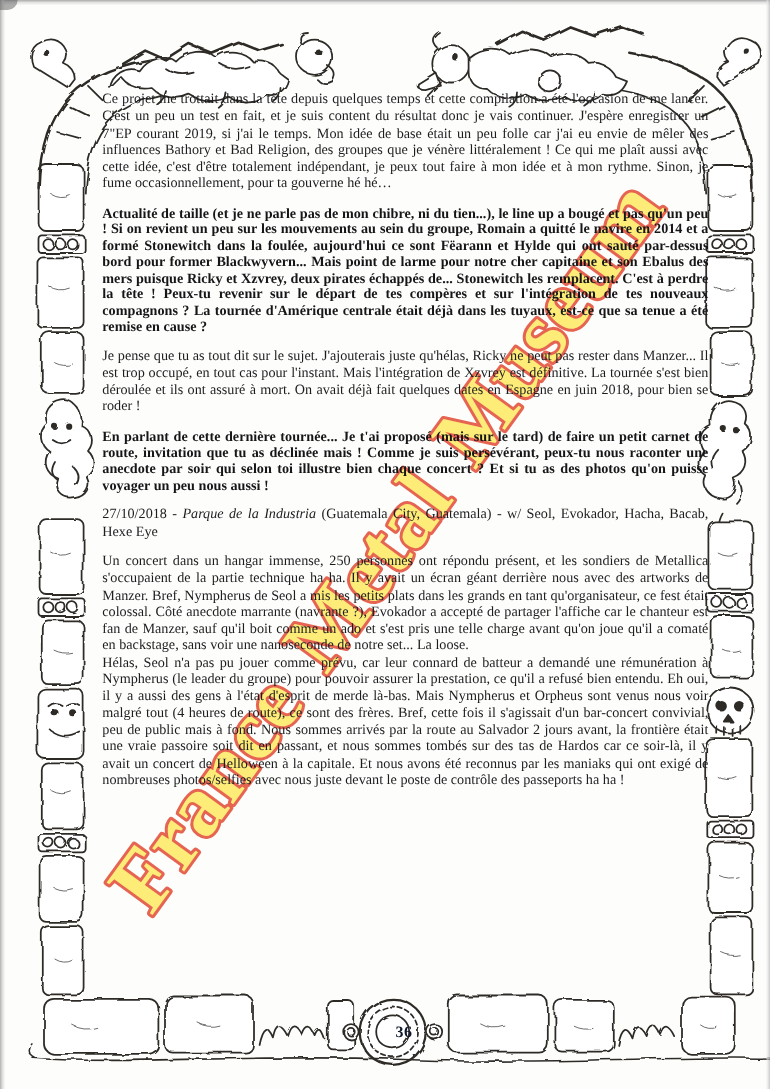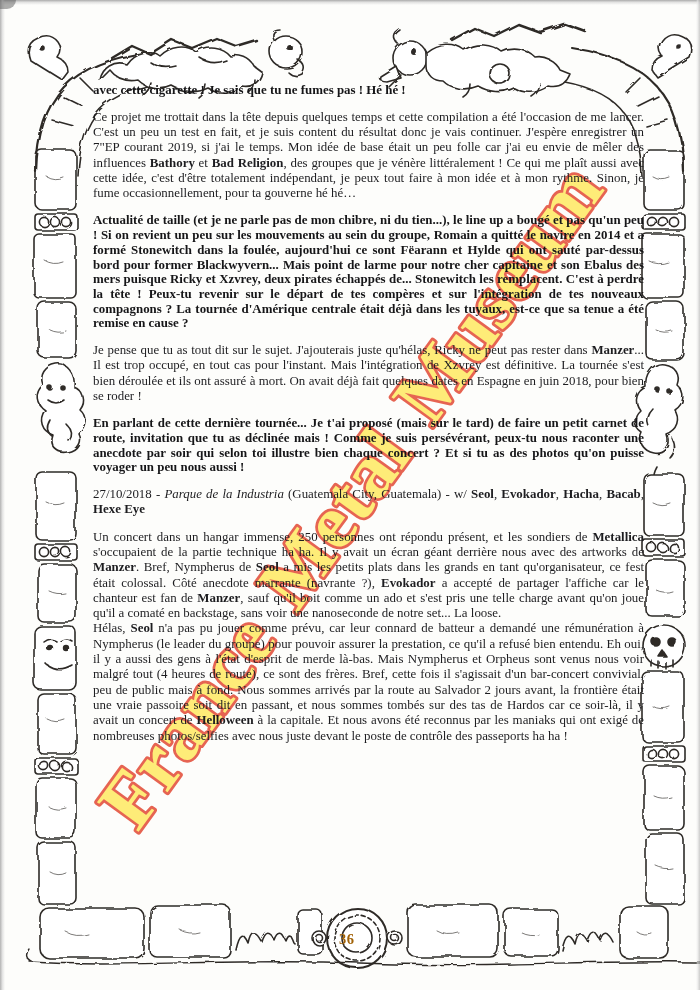--- a/index.html
+++ b/index.html
@@ -19,25 +19,25 @@
   .frame-svg{position:absolute;left:0;top:0;z-index:1;}
   .watermark-svg{position:absolute;left:0;top:0;z-index:2;}
   .ledge-svg{position:absolute;left:0;top:0;z-index:4;}
   
   .text-block{position:absolute;left:93px;top:83px;width:551px;height:876px;overflow:hidden;
     z-index:3;color:#1d1d20;font-size:12.9px;line-height:15.3px;text-align:justify;}
   .text-block p{margin:0 0 12px 0;}
   .text-block p.question{font-weight:bold;line-height:14.7px;color:#161618;margin-top:8px;}
   .text-block p:first-child{margin-top:0;}
   .text-block p.tight{margin-bottom:0;}
-  .text-block b{font-weight:bold;}
+  .text-block b{font-weight:normal;}
   .text-block i{font-style:italic;}
   
   .page-number{position:absolute;left:339px;top:928px;width:36px;height:22px;z-index:5;
-    text-align:left;font-size:14.5px;font-weight:bold;color:#a16207;line-height:22px;
+    text-align:right;font-size:14.5px;font-weight:bold;color:#0f172a;line-height:22px;
     letter-spacing:.5px;}
 </style>
 </head>
 <body>
 
 <div class="page">
 
   <svg class="frame-svg" width="700" height="990" viewBox="0 0 700 990" aria-hidden="true">
     <defs>
       <filter id="roughA" x="-10%" y="-10%" width="120%" height="120%">
@@ -140,21 +140,20 @@
     </g>
   </svg>
 
   <svg class="watermark-svg" width="700" height="990" viewBox="0 0 700 990" aria-hidden="true">
     <text x="350" y="522" text-anchor="middle" transform="rotate(-54 350 495)" style="font-family:'Liberation Serif','DejaVu Serif',serif;font-size:78px;font-weight:bold;
                  letter-spacing:1px;word-spacing:10px;paint-order:stroke;stroke-width:5.5;
                  stroke-linejoin:round;opacity:.82" fill="#ffe95c" stroke="#e2432e">France Metal Museum</text>
   </svg>
 
   <div class="text-block">
-      <p class="question"><span>avec cette cigarette ! Je sais que tu ne fumes pas ! Hé hé !</span></p>
       <p class="answer"><span>Ce projet me trottait dans la tête depuis quelques temps et cette compilation a été l'occasion de me lancer. C'est un peu un test en fait, et je suis content du résultat donc je vais continuer. J'espère enregistrer un 7"EP courant 2019, si j'ai le temps. Mon idée de base était un peu folle car j'ai eu envie de mêler des influences </span><b>Bathory</b><span> et </span><b>Bad Religion</b><span>, des groupes que je vénère littéralement ! Ce qui me plaît aussi avec cette idée, c'est d'être totalement indépendant, je peux tout faire à mon idée et à mon rythme. Sinon, je fume occasionnellement, pour ta gouverne hé hé…</span></p>
       <p class="question"><span>Actualité de taille (et je ne parle pas de mon chibre, ni du tien...), le line up a bougé et pas qu'un peu ! Si on revient un peu sur les mouvements au sein du groupe, Romain a quitté le navire en 2014 et a formé Stonewitch dans la foulée, aujourd'hui ce sont Fëarann et Hylde qui ont sauté par-dessus bord pour former Blackwyvern... Mais point de larme pour notre cher capitaine et son Ebalus des mers puisque Ricky et Xzvrey, deux pirates échappés de... Stonewitch les remplacent. C'est à perdre la tête ! Peux-tu revenir sur le départ de tes compères et sur l'intégration de tes nouveaux compagnons ? La tournée d'Amérique centrale était déjà dans les tuyaux, est-ce que sa tenue a été remise en cause ?</span></p>
       <p class="answer"><span>Je pense que tu as tout dit sur le sujet. J'ajouterais juste qu'hélas, Ricky ne peut pas rester dans </span><b>Manzer</b><span>... Il est trop occupé, en tout cas pour l'instant. Mais l'intégration de Xzvrey est définitive. La tournée s'est bien déroulée et ils ont assuré à mort. On avait déjà fait quelques dates en Espagne en juin 2018, pour bien se roder !</span></p>
       <p class="question"><span>En parlant de cette dernière tournée... Je t'ai proposé (mais sur le tard) de faire un petit carnet de route, invitation que tu as déclinée mais ! Comme je suis persévérant, peux-tu nous raconter une anecdote par soir qui selon toi illustre bien chaque concert ? Et si tu as des photos qu'on puisse voyager un peu nous aussi !</span></p>
       <p class="date"><span>27/10/2018 - </span><i>Parque de la Industria</i><span> (Guatemala City, Guatemala) - w/ </span><b>Seol</b><span>, </span><b>Evokador</b><span>, </span><b>Hacha</b><span>, </span><b>Bacab</b><span>, </span><b>Hexe Eye</b></p>
       <p class="answer tight"><span>Un concert dans un hangar immense, 250 personnes ont répondu présent, et les sondiers de </span><b>Metallica</b><span> s'occupaient de la partie technique ha ha. Il y avait un écran géant derrière nous avec des artworks de </span><b>Manzer</b><span>. Bref, Nympherus de </span><b>Seol</b><span> a mis les petits plats dans les grands en tant qu'organisateur, ce fest était colossal. Côté anecdote marrante (navrante ?), </span><b>Evokador</b><span> a accepté de partager l'affiche car le chanteur est fan de </span><b>Manzer</b><span>, sauf qu'il boit comme un ado et s'est pris une telle charge avant qu'on joue qu'il a comaté en backstage, sans voir une nanoseconde de notre set... La loose.</span></p>
       <p class="answer"><span>Hélas, </span><b>Seol</b><span> n'a pas pu jouer comme prévu, car leur connard de batteur a demandé une rémunération à Nympherus (le leader du groupe) pour pouvoir assurer la prestation, ce qu'il a refusé bien entendu. Eh oui, il y a aussi des gens à l'état d'esprit de merde là-bas. Mais Nympherus et Orpheus sont venus nous voir malgré tout (4 heures de route), ce sont des frères. Bref, cette fois il s'agissait d'un bar-concert convivial, peu de public mais à fond. Nous sommes arrivés par la route au Salvador 2 jours avant, la frontière était une vraie passoire soit dit en passant, et nous sommes tombés sur des tas de Hardos car ce soir-là, il y avait un concert de </span><b>Helloween</b><span> à la capitale. Et nous avons été reconnus par les maniaks qui ont exigé de nombreuses photos/selfies avec nous juste devant le poste de contrôle des passeports ha ha !</span></p>
     </div>
 
   <svg class="ledge-svg" width="700" height="990" viewBox="0 0 700 990" aria-hidden="true">

